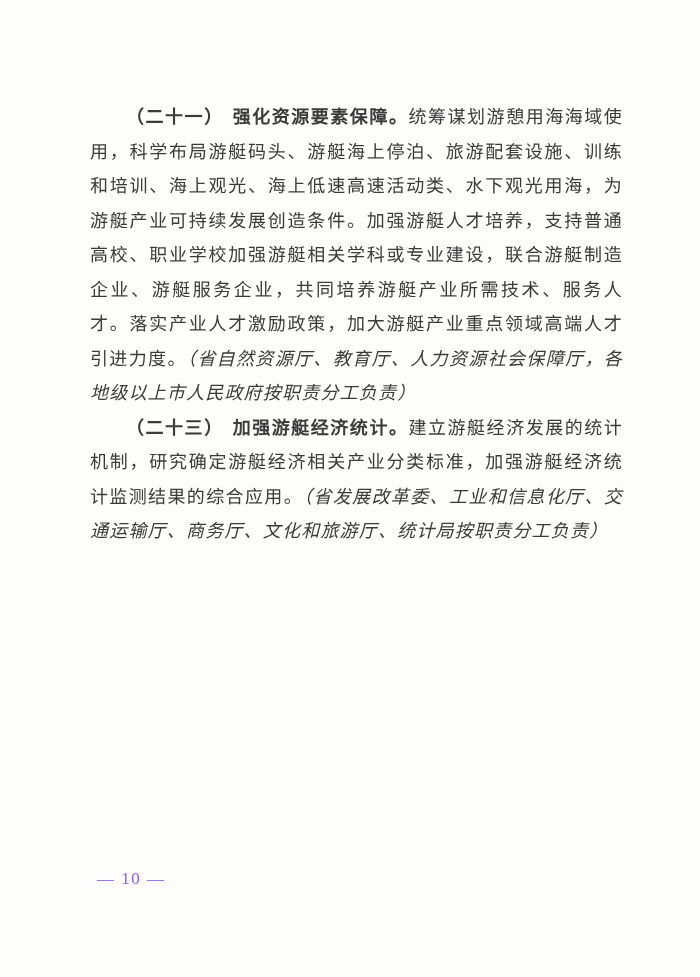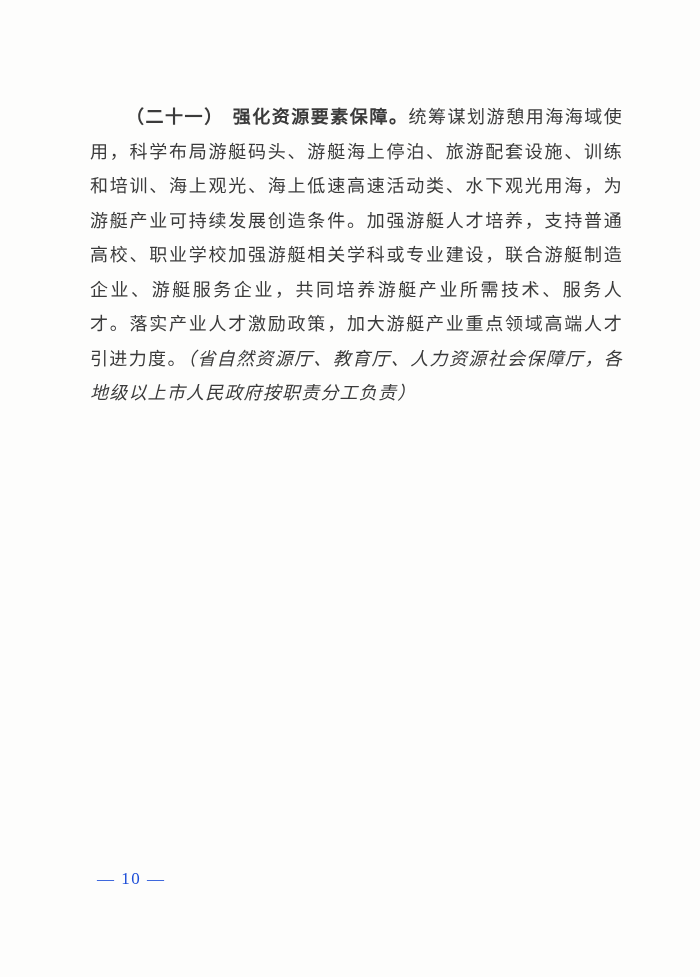--- a/index.html
+++ b/index.html
@@ -40,35 +40,38 @@
   }
   .sec-attribution {
     font-style: italic;
   }
   .page-footer {
     position: absolute;
     left: 97px;
     top: 869px;
     font-size: 17px;
     letter-spacing: 1.5px;
-    color: #1d4ed8;
+    color: #8b5cf6;
   }
 </style>
 </head>
 <body>
 
 <div class="sheet">
 
   <div class="text-block">
 
     <p class="section">
       <span class="sec-number">（二十一）</span><span class="sec-title">强化资源要素保障。</span><span class="sec-body">统筹谋划游憩用海海域使用，科学布局游艇码头、游艇海上停泊、旅游配套设施、训练和培训、海上观光、海上低速高速活动类、水下观光用海，为游艇产业可持续发展创造条件。加强游艇人才培养，支持普通高校、职业学校加强游艇相关学科或专业建设，联合游艇制造企业、游艇服务企业，共同培养游艇产业所需技术、服务人才。落实产业人才激励政策，加大游艇产业重点领域高端人才引进力度。</span><span class="sec-attribution">（省自然资源厅、教育厅、人力资源社会保障厅，各地级以上市人民政府按职责分工负责）</span>
     </p>
 
 
+    <p class="section">
+      <span class="sec-number">（二十三）</span><span class="sec-title">加强游艇经济统计。</span><span class="sec-body">建立游艇经济发展的统计机制，研究确定游艇经济相关产业分类标准，加强游艇经济统计监测结果的综合应用。</span><span class="sec-attribution">（省发展改革委、工业和信息化厅、交通运输厅、商务厅、文化和旅游厅、统计局按职责分工负责）</span>
+    </p>
 
   </div>
 
   <div class="page-footer">
     <span>— 10 —</span>
   </div>
 
 </div>
 
 </body></html>

